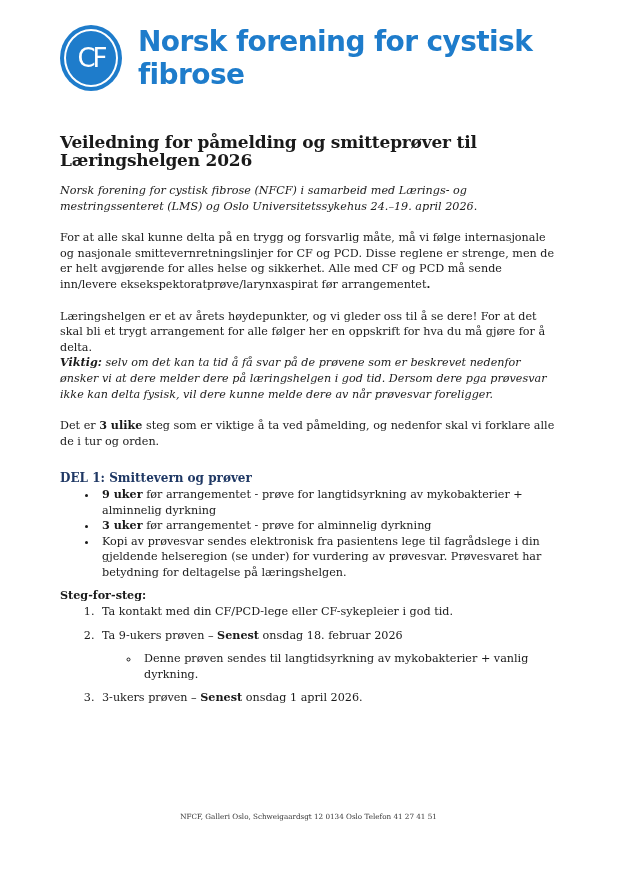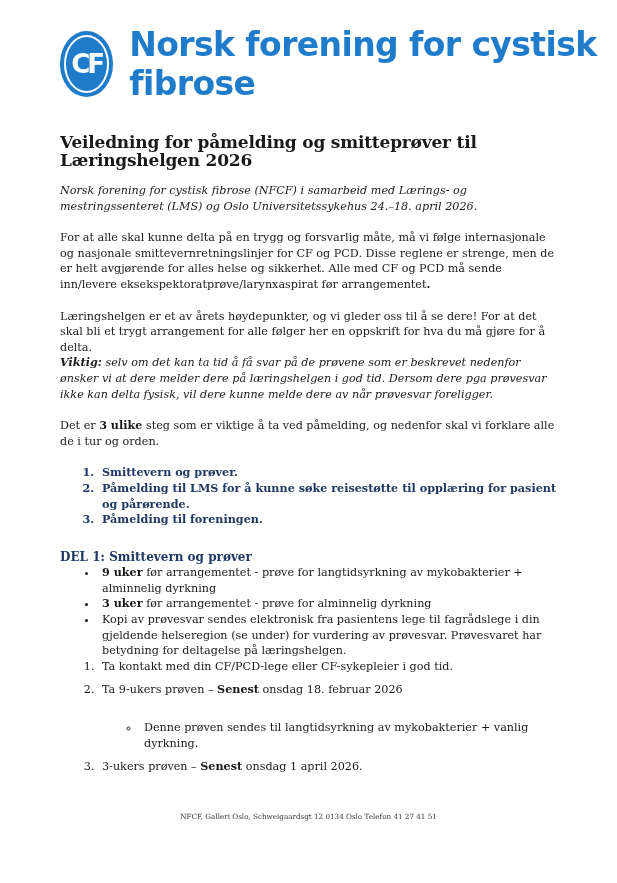--- a/index.html
+++ b/index.html
@@ -13,46 +13,46 @@
     .logo-circle {
       width: 66px; height: 66px; border-radius: 50%;
       background: #1e7ccb; position: relative;
       display: flex; align-items: center; justify-content: center;
     }
     .logo-circle::before {
       content: ""; position: absolute; left: 4px; top: 4px; right: 4px; bottom: 4px;
       border: 2px solid #ffffff; border-radius: 50%;
     }
     .logo-mark {
-      color: #ffffff; font-family: "DejaVu Sans", sans-serif; font-weight: bold;
+      color: #ffffff; font-family: "DejaVu Sans", sans-serif; font-weight: normal;
       font-size: 26px; letter-spacing: -3px; position: relative;
     }
     .logo-text {
       margin-left: 16px; color: #1e7ccb;
       font-family: "DejaVu Sans", sans-serif; font-weight: bold;
-      font-size: 33px; letter-spacing: -0.6px;
+      font-size: 28px; letter-spacing: -0.6px;
     }
     .content { position: absolute; left: 60px; top: 133px; width: 500px; font-size: 11.2px; line-height: 15.6px; }
     h1.title { margin: 0; font-size: 17px; font-weight: bold; letter-spacing: -0.2px; line-height: 18px; }
     p { margin: 0; }
     .intro { font-style: italic; margin-top: 14px; }
     .para { margin-top: 16px; }
     .b { font-weight: bold; }
     .it { font-style: italic; }
     .u { text-decoration: underline; }
     ol.steps { margin: 16px 0 0 0; padding-left: 38px; color: #1f3864; font-weight: bold; }
     ol.steps li { padding-left: 4px; }
     .del-heading { margin-top: 22px; font-weight: bold; color: #1f3864; font-size: 12px; }
     .tests-heading { margin-top: 16px; font-weight: bold; }
     ul.tests { margin: 0; padding-left: 38px; list-style: disc; }
     ul.tests li { padding-left: 4px; }
     .steg-heading { margin-top: 8px; font-weight: bold; }
     ol.stegs { margin: 0; padding-left: 38px; }
     ol.stegs li { padding-left: 4px; margin-bottom: 8px; }
-    ul.sub { list-style: circle; padding-left: 38px; margin: 22px 0 0 0; }
+    ul.sub { list-style: circle; padding-left: 38px; margin: 8px 0 0 0; }
     .footer {
       position: absolute; left: 0; width: 617px; top: 812px;
       text-align: center; font-size: 7.2px; line-height: 10.5px; color: #333;
     }
     .footer a { color: #1f3a9e; text-decoration: underline; }
   </style>
 </head>
 <body>
 
 <div class="page">
@@ -60,49 +60,45 @@
   <div class="logo">
     <div class="logo-circle">
       <span class="logo-mark">CF</span>
     </div>
     <span class="logo-text">Norsk forening for cystisk fibrose</span>
   </div>
 
   <div class="content">
     <h1 class="title">Veiledning for påmelding og smitteprøver til Læringshelgen 2026</h1>
 
-    <p class="intro">Norsk forening for cystisk fibrose (NFCF) i samarbeid med Lærings- og mestringssenteret (LMS) og Oslo Universitetssykehus 24.–18. april 2026.</p>
+    <p class="intro">Norsk forening for cystisk fibrose (NFCF) i samarbeid med Lærings- og mestringssenteret (LMS) og Oslo Universitetssykehus 24.–19. april 2026.</p>
 
     <p class="para">
       <span>For at alle skal kunne delta på en trygg og forsvarlig måte, må vi følge internasjonale og nasjonale smittevernretningslinjer for CF og PCD. Disse reglene er strenge, men de er helt avgjørende for alles helse og sikkerhet. Alle med CF og PCD må sende inn/levere eksekspektoratprøve/larynxaspirat før arrangementet</span><span class="b">.</span>
     </p>
 
     <p class="para">
       <span>Læringshelgen er et av årets høydepunkter, og vi gleder oss til å se dere! For at det skal bli et trygt arrangement for alle følger her en oppskrift for hva du må gjøre for å delta.</span><br>
       <span class="b it">Viktig:</span><span class="it"> selv om det kan ta tid å få svar på de prøvene som er beskrevet nedenfor ønsker vi at dere melder dere på læringshelgen i god tid. Dersom dere pga prøvesvar ikke kan delta fysisk, vil dere kunne melde dere av når prøvesvar foreligger.</span>
     </p>
 
     <p class="para">
       <span>Det er </span><span class="b">3 ulike</span><span> steg som er viktige å ta ved påmelding, og nedenfor skal vi forklare alle de i tur og orden.</span>
     </p>
 
-    <ol class="steps">
-      <li>Smittevern og prøver.</li>
-      <li>Påmelding til LMS for å kunne søke reisestøtte til opplæring for pasient og pårørende.</li>
-      <li>Påmelding til foreningen.</li>
-    </ol>
 
     <p class="del-heading">DEL 1: Smittevern og prøver</p>
 
     <ul class="tests">
       <li><span class="b">9 uker</span><span> før arrangementet - prøve for langtidsyrkning av mykobakterier + alminnelig dyrkning</span></li>
       <li><span class="b">3 uker</span><span> før arrangementet - prøve for alminnelig dyrkning</span></li>
       <li><span> Kopi av prøvesvar sendes elektronisk fra pasientens lege til fagrådslege i din gjeldende helseregion (se under) for vurdering av prøvesvar. Prøvesvaret har betydning for deltagelse på læringshelgen.</span></li>
     </ul>
 
+    <p class="steg-heading">Steg-for-steg:</p>
     <ol class="stegs">
       <li>Ta kontakt med din CF/PCD-lege eller CF-sykepleier i god tid.</li>
       <li>
         <span>Ta 9-ukers prøven – </span><span class="b">Senest</span><span> onsdag 18. februar 2026</span>
         <ul class="sub">
           <li>Denne prøven sendes til langtidsyrkning av mykobakterier + vanlig dyrkning.</li>
         </ul>
       </li>
       <li>
         <span>3-ukers prøven – </span><span class="b">Senest</span><span> onsdag 1 april 2026.</span>

